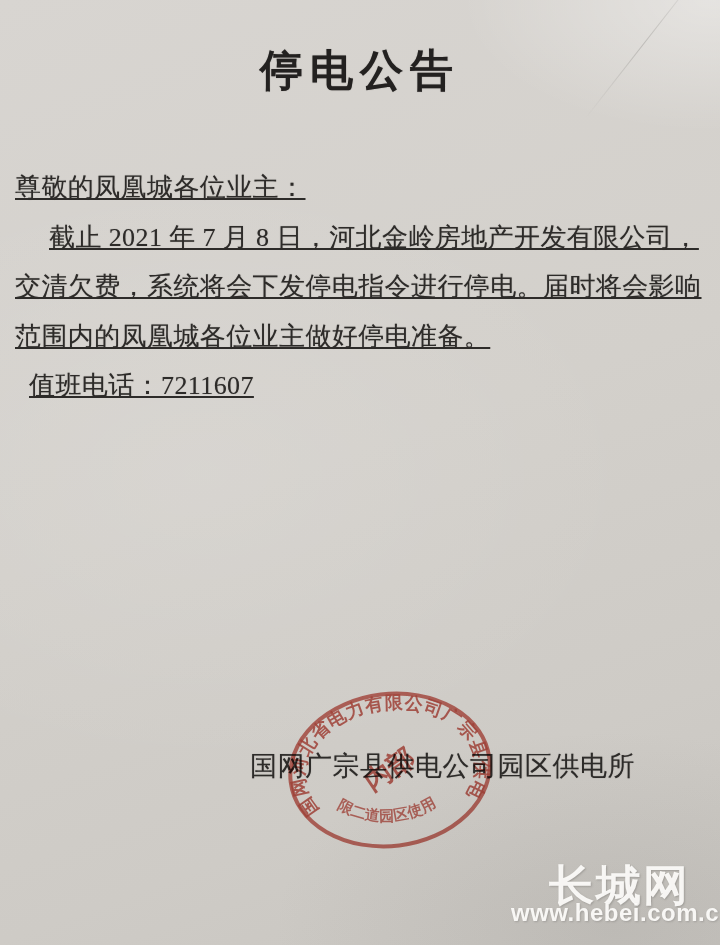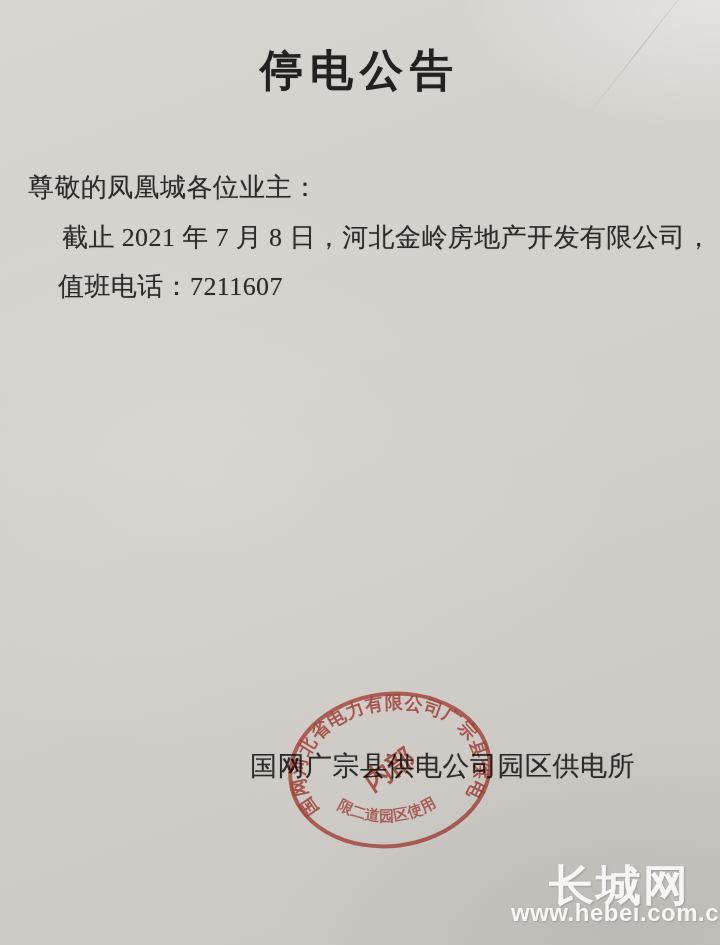--- a/index.html
+++ b/index.html
@@ -33,29 +33,30 @@
     margin: 0;
     text-align: center;
     font-size: 43px;
     font-weight: bold;
     letter-spacing: 7px;
     color: #232120;
     text-shadow: 0 0 1px rgba(35,33,32,0.45);
   }
   .body {
     position: absolute;
-    top: 163px; left: 28px; right: 10px;
+    top: 163px; left: 15px; right: 10px;
     font-size: 26px;
     line-height: 49.6px;
     letter-spacing: 0.4px;
     text-shadow: 0 0 1px rgba(45,43,41,0.40);
+    text-decoration: underline;
   }
   .line { white-space: nowrap; }
   .line.indent { text-indent: 34px; }
-  .line.phone { margin-left: 30px; }
+  .line.phone { margin-left: 14px; }
   .sig-org {
     position: absolute;
     left: 250px; top: 748px;
     font-size: 27px;
     letter-spacing: 0.5px;
     text-shadow: 0 0 1px rgba(45,43,41,0.40);
   }
   .sig-date {
     position: absolute;
     left: 337px; top: 771px;
@@ -99,20 +100,22 @@
 </head>
 <body>
 
 <div class="page">
 
   <h1 class="title">停电公告</h1>
 
   <div class="body">
     <div class="line">尊敬的凤凰城各位业主：</div>
     <div class="line indent">截止 2021 年 7 月 8 日，河北金岭房地产开发有限公司，</div>
+    <div class="line">交清欠费，系统将会下发停电指令进行停电。届时将会影响</div>
+    <div class="line">范围内的凤凰城各位业主做好停电准备。</div>
     <div class="line phone">值班电话：7211607</div>
   </div>
 
   <div class="sig-org">国网广宗县供电公司园区供电所</div>
 
   <svg class="stamp" viewBox="0 0 230 200" xmlns="http://www.w3.org/2000/svg">
     <g transform="rotate(-7 112 98)" fill="#bf4237">
       <ellipse cx="112" cy="98" rx="100" ry="76" fill="none" stroke="#bf4237" stroke-width="4" opacity="0.8"></ellipse>
       <path id="arcTop" d="M 41 134 A 86 62 0 1 1 183 134" fill="none"></path>
       <path id="arcBottom" d="M 50 124 A 72 50 0 0 0 174 124" fill="none"></path>

